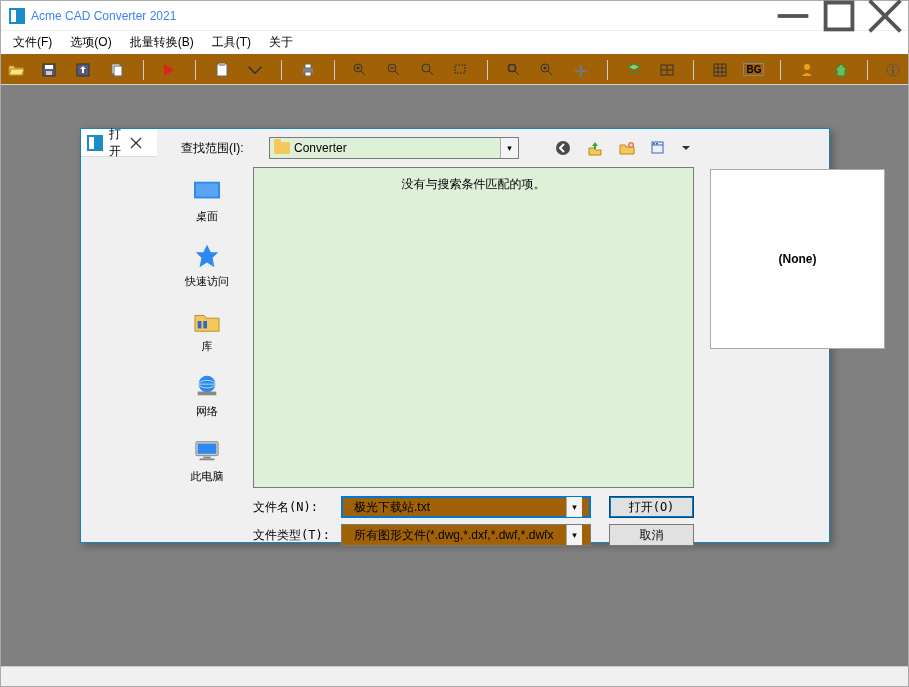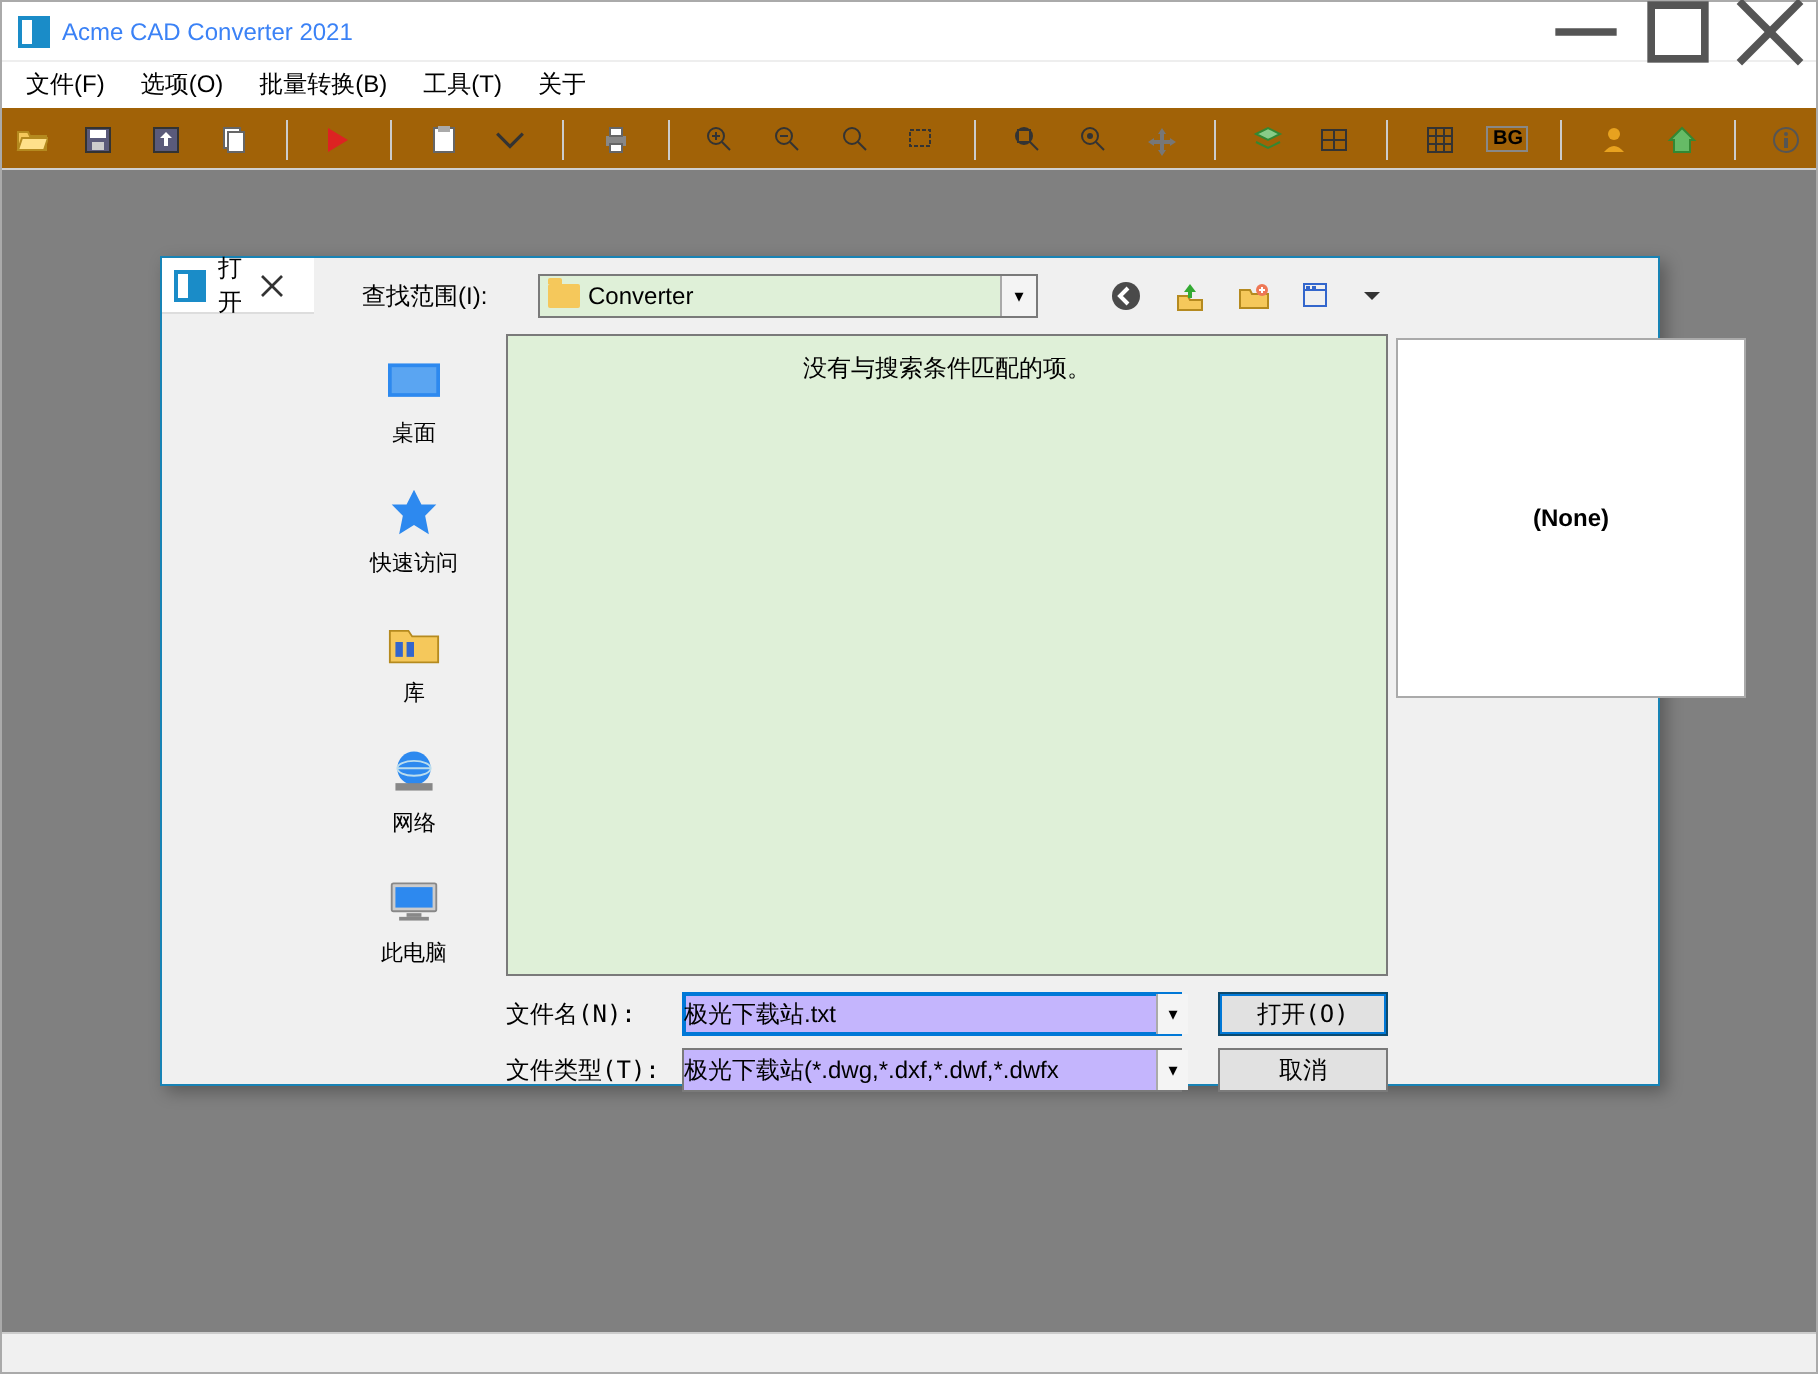--- a/index.html
+++ b/index.html
@@ -27,21 +27,21 @@
 .statusbar { height: 20px; background:#f0f0f0; border-top:1px solid #ccc; }
 
 
 .dialog { position:absolute; left: 80px; top: 128px; width: 750px; height: 415px; background:#f0f0f0; border:1px solid #1883b5; box-shadow: 3px 3px 8px rgba(0,0,0,0.3); display:flex; flex-direction:row; }
 .dlg-title { height: 28px; background:#fff; display:flex; align-items:center; padding:0 6px; border-bottom:1px solid #ddd; }
 .dlg-title .dlg-icon { width:16px; height:16px; background:#1a8cc8; margin-right:6px; position:relative; }
 .dlg-title .dlg-icon::after { content:""; position:absolute; left:2px; top:2px; width:5px; height:12px; background:#fff; }
 .dlg-title .dlg-t { font-size:12px; flex:1; }
 .dlg-title .dlg-close { width: 30px; height: 22px; display:flex; align-items:center; justify-content:center; font-size:14px; color:#333; }
 
-.dlg-body { flex:1; display:flex; padding: 8px 10px 10px 10px; gap: 4px; }
+.dlg-body { flex:1; display:flex; padding: 8px 10px 10px 10px; gap: 16px; }
 .dlg-main { flex:1; display:flex; flex-direction:column; }
 .dlg-right { width: 175px; }
 
 .lookin-row { display:flex; align-items:center; gap: 8px; font-size:12px; margin-bottom: 8px; padding-left: 14px;}
 .lookin-row .label { width: 80px; }
 .lookin-row .combo { flex:0 0 250px; height:22px; border:1px solid #7a7a7a; background:#dff0d8; display:flex; align-items:center; font-family: "SimSun", monospace; font-size:12px; }
 .lookin-row .combo .folder-ic { width:16px; height:12px; background:#f5c85b; margin:0 4px; border-radius:1px; position:relative; }
 .lookin-row .combo .folder-ic::before{content:"";position:absolute;left:0;top:-3px;width:7px;height:3px;background:#f5c85b;border-radius:1px 1px 0 0;}
 .lookin-row .combo .combo-text { flex:1; }
 .lookin-row .combo .combo-arrow { width:18px; height:100%; border-left:1px solid #aaa; background:#f4f4f4; display:flex; align-items:center; justify-content:center; font-size:9px;}
@@ -51,21 +51,21 @@
 .mid-row { flex:1; display:flex; gap:6px; }
 .places { width: 80px; display:flex; flex-direction:column; align-items:center; gap:8px; padding-top:4px; }
 .place-item { width: 70px; display:flex; flex-direction:column; align-items:center; font-size:11px; gap:2px; padding:4px 0; }
 .place-icon { width:32px; height:32px; display:flex; align-items:center; justify-content:center; }
 
 .file-pane { flex:1; background:#dff0d8; border:1px solid #7a7a7a; display:flex; align-items:flex-start; justify-content:center; padding-top:8px; font-size:12px; }
 
 .bottom-rows { display:flex; flex-direction:column; gap:6px; padding-left: 86px; padding-top:8px; }
 .brow { display:flex; align-items:center; gap:8px; font-size:12px; }
 .brow .blabel { width: 80px; font-family:"SimSun", monospace; }
-.brow .binput { width: 250px; height:22px; border:1px solid #7a7a7a; background:#c4b5fd; display:flex; align-items:center; padding:0 0; font-family:"SimSun", monospace; font-size:12px; }
+.brow .binput { width: 250px; height:22px; border:1px solid #7a7a7a; background:#a16207; display:flex; align-items:center; padding:0 12px; font-family:"SimSun", monospace; font-size:12px; }
 .brow .binput-first { border: 1px solid #0078d7; box-shadow: 0 0 0 1px #0078d7 inset; }
 .brow .binput .bitxt { flex:1; }
 .brow .binput .barrow { width:16px; text-align:center; font-size:9px; border-left:1px solid #aaa; background:#f4f4f4; margin-right:-4px; height:100%; display:flex; align-items:center; justify-content:center;}
 .brow .bbtn { width: 85px; height:22px; border:1px solid #7a7a7a; background:#e1e1e1; font-size:12px; font-family:"SimSun", monospace; display:flex; align-items:center; justify-content:center; margin-left:10px;}
 .brow .bbtn-primary { border:1px solid #0c4a6e; box-shadow: inset 0 0 0 1px #0078d7; }
 
 .preview { width:100%; height:180px; background:#fff; border:1px solid #aaa; display:flex; align-items:center; justify-content:center; font-size:12px; font-weight:bold; font-family: Arial; margin-top: 32px;}
 
 
 .ic-quick svg, .ic-desk svg, .ic-lib svg, .ic-pc svg, .ic-net svg { width:30px; height:26px; }
@@ -378,21 +378,21 @@
           <div class="blabel">文件名(N):</div>
           <div class="binput binput-first">
             <div class="bitxt">极光下载站.txt</div>
             <div class="barrow">▾</div>
           </div>
           <div class="bbtn bbtn-primary">打开(O)</div>
         </div>
         <div class="brow">
           <div class="blabel">文件类型(T):</div>
           <div class="binput">
-            <div class="bitxt">极光下载站(*.dwg,*.dxf,*.dwf,*.dwfx</div>
+            <div class="bitxt">所有图形文件(*.dwg,*.dxf,*.dwf,*.dwfx</div>
             <div class="barrow">▾</div>
           </div>
           <div class="bbtn">取消</div>
         </div>
       </div>
 
     </div>
 
     <div class="dlg-right">
       <div class="preview">

